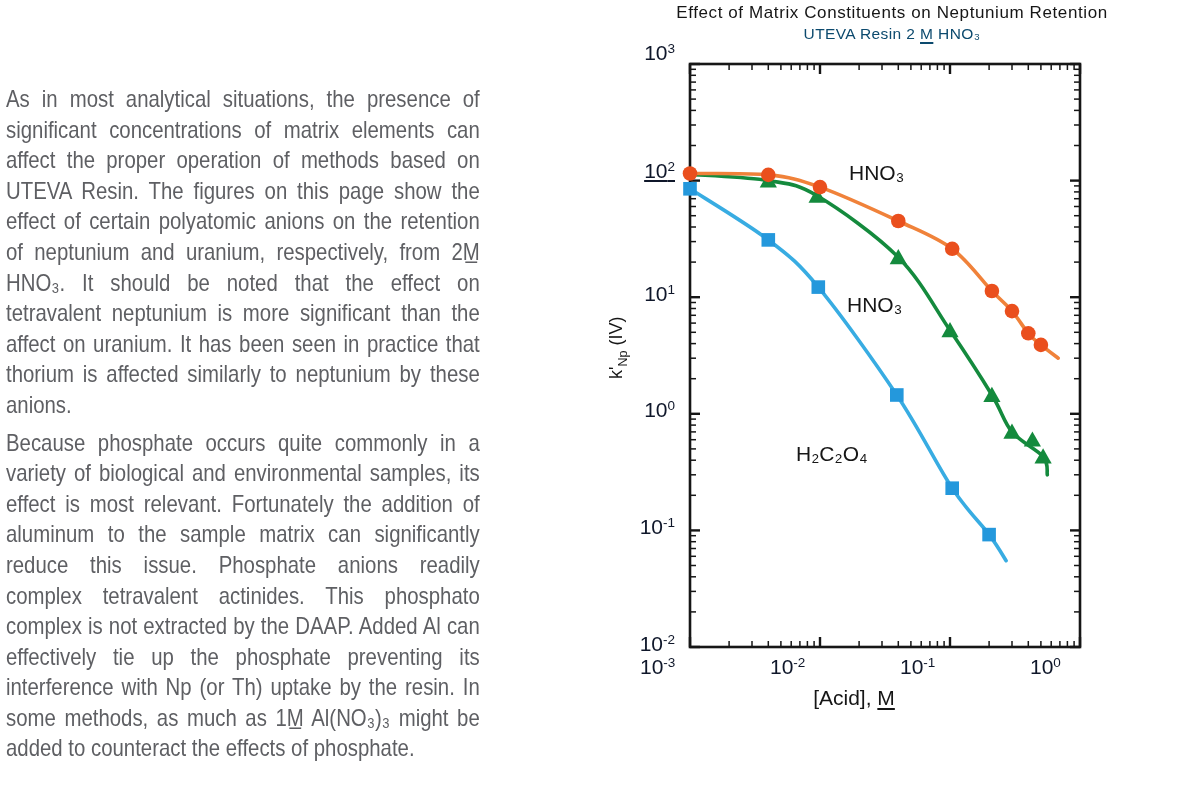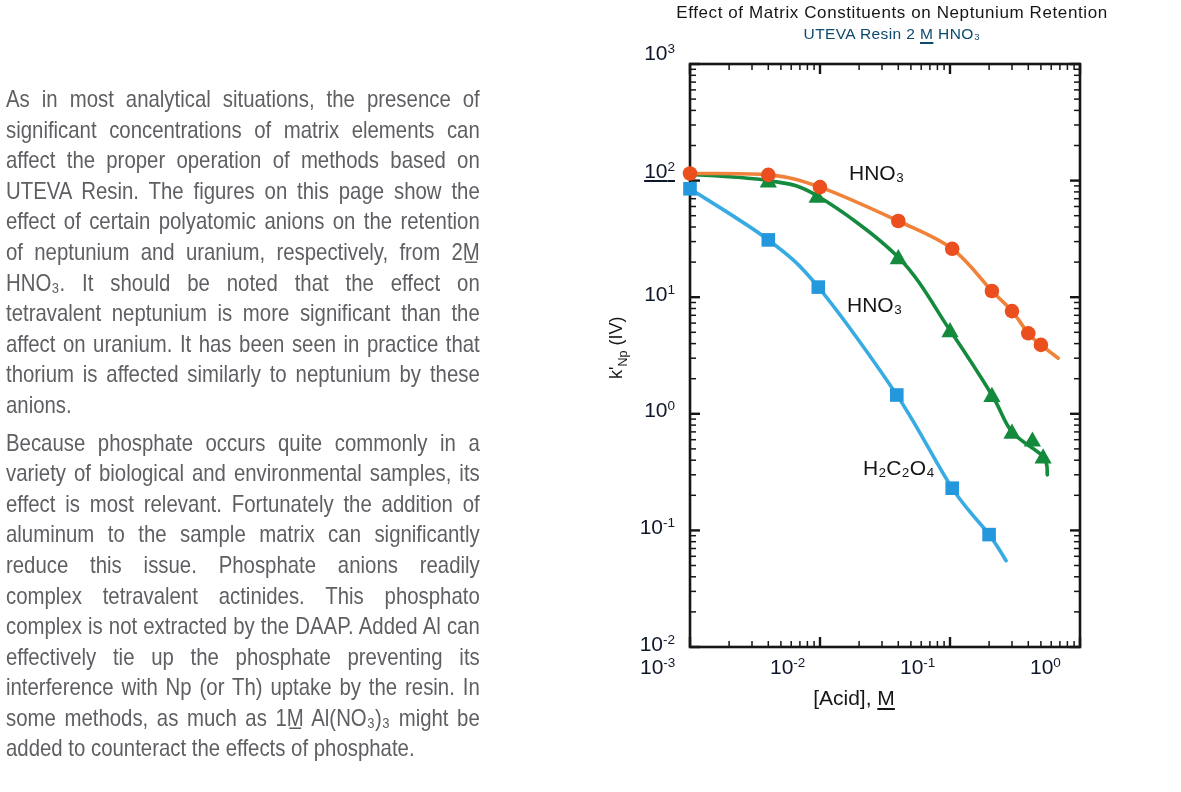--- a/index.html
+++ b/index.html
@@ -231,21 +231,21 @@
           </g>
         </g>
     </svg>
 
     <div class="abs ylabel"><span>k'</span><sub>Np</sub><span> (IV)</span></div>
 
     <div class="abs xlabel"><span>[Acid], </span><span class="ul">M</span></div>
 
     <div class="abs chem" style="left:849px;top:161px;">HNO₃</div>
     <div class="abs chem" style="left:847px;top:293px;">HNO₃</div>
-    <div class="abs chem" style="left:863px;top:442px;margin-top:14px;">H₂C₂O₄</div>
+    <div class="abs chem" style="left:796px;top:442px;">H₂C₂O₄</div>
 
     <div class="abs tick ytick" style="top:41px;"><span>10</span><sup>3</sup></div>
     <div class="abs tick ytick" style="top:159px;text-decoration:underline;"><span>10</span><sup>2</sup></div>
     <div class="abs tick ytick" style="top:282px;"><span>10</span><sup>1</sup></div>
     <div class="abs tick ytick" style="top:398px;"><span>10</span><sup>0</sup></div>
     <div class="abs tick ytick" style="top:515px;"><span>10</span><sup>-1</sup></div>
     <div class="abs tick ytick" style="top:632px;"><span>10</span><sup>-2</sup></div>
 
     <div class="abs tick xtick" style="left:640px;"><span>10</span><sup>-3</sup></div>
     <div class="abs tick xtick" style="left:770px;"><span>10</span><sup>-2</sup></div>

